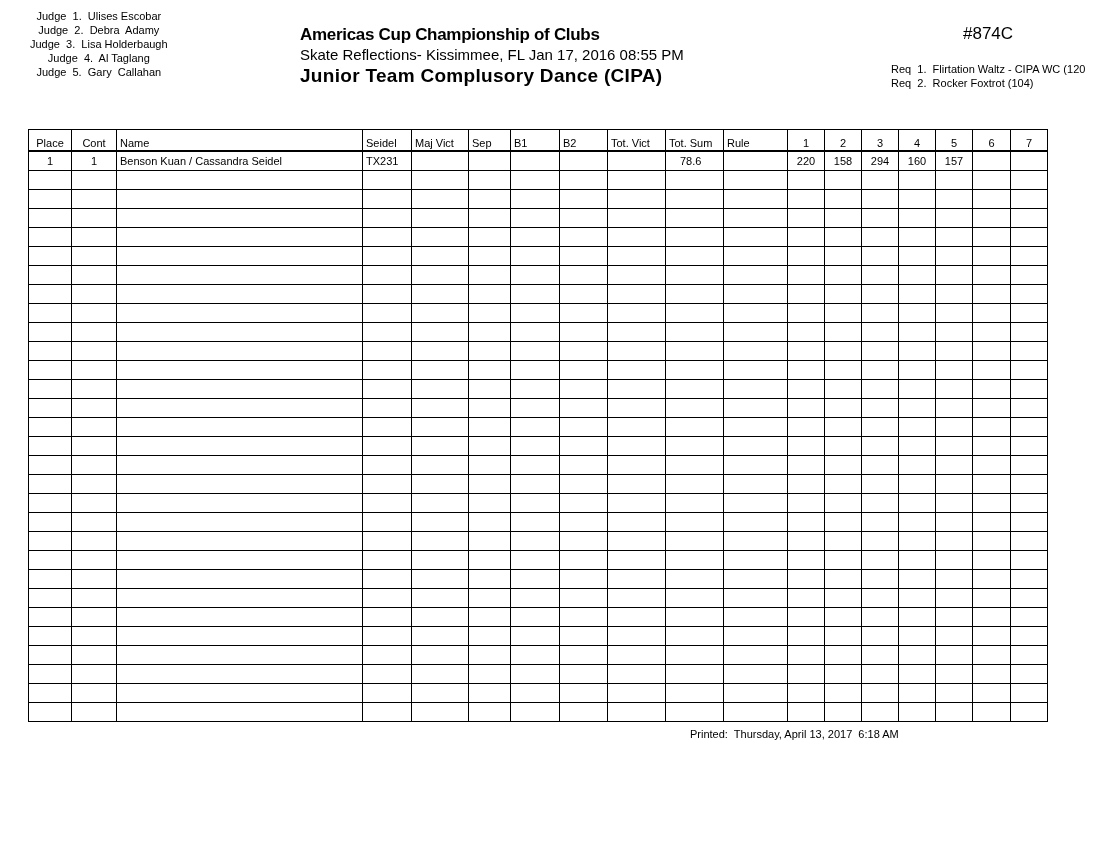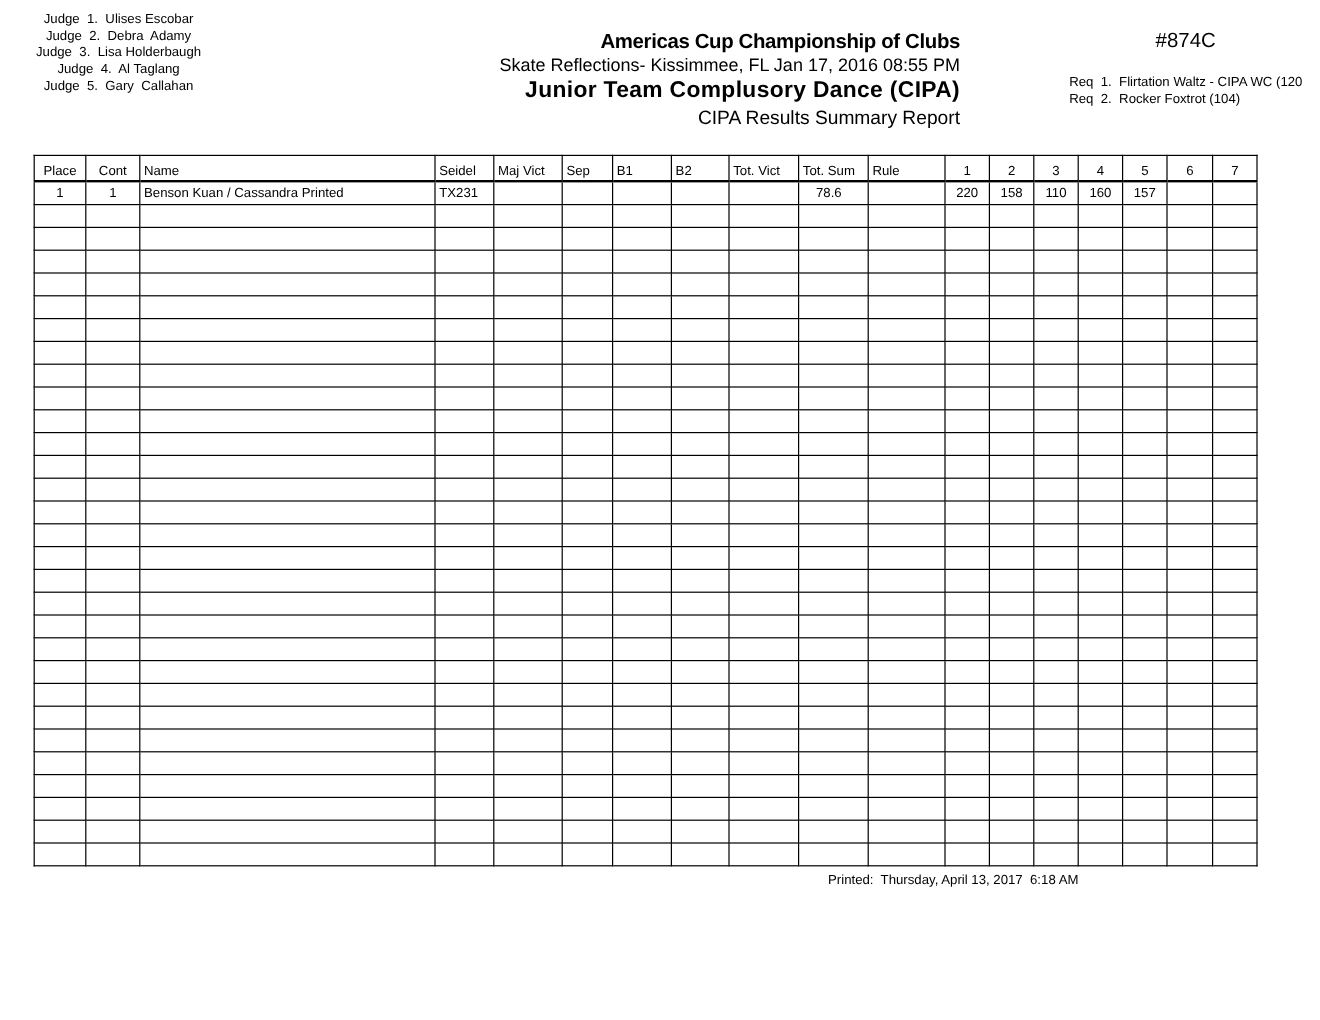--- a/index.html
+++ b/index.html
@@ -1,19 +1,19 @@
 <!DOCTYPE html>
 <html><head>
 <meta charset="utf-8">
 <style>
   html, body { margin:0; padding:0; background:#ffffff; }
   body { width:1100px; height:850px; position:relative; overflow:hidden; font-family:"Liberation Sans", sans-serif; color:#000; }
   .judges { position:absolute; left:30px; top:9px; font-size:11px; line-height:14px;text-align:center; }
   .judges div { white-space:pre; }
-  .center { position:absolute; left:300px; width:500px; top:24px; text-align:right; }
+  .center { position:absolute; left:300px; width:500px; top:24px; text-align:left; }
   .t1 { font-size:17px; font-weight:bold; line-height:22px; letter-spacing:-0.3px; }
   .t2 { font-size:15px; line-height:18px; }
   .t3 { font-size:19px; font-weight:bold; line-height:24px; letter-spacing:0.3px; }
   .t4 { font-size:16px; line-height:21px; }
   .right-id { position:absolute; left:963px; top:24px; font-size:17px; font-weight:normal; }
   .reqs { position:absolute; left:891px; top:44px; font-size:11px; line-height:14px; white-space:nowrap;margin-top:18px; }
   .reqs div { white-space:pre; }
   table.grid { position:absolute; left:28px; top:129px; border-collapse:collapse; table-layout:fixed; font-size:11px; }
   table.grid td, table.grid th { border:1px solid #000; height:18px; padding:0 3px; white-space:nowrap; overflow:hidden; font-weight:normal; }
   table.grid th { height:19px; vertical-align:bottom; padding-bottom:1px; text-align:left; border-bottom:2px solid #000; }
@@ -28,21 +28,20 @@
   <div>Judge  2.  Debra  Adamy</div>
   <div>Judge  3.  Lisa Holderbaugh</div>
   <div>Judge  4.  Al Taglang</div>
   <div>Judge  5.  Gary  Callahan</div>
 </div>
 
 <div class="center">
   <div class="t1">Americas Cup Championship of Clubs</div>
   <div class="t2">Skate Reflections- Kissimmee, FL  Jan 17, 2016  08:55 PM</div>
   <div class="t3">Junior Team Complusory Dance (CIPA)</div>
-  <div class="t4">CIPA Results Summary Report</div>
 </div>
 
 <div class="right-id">#874C</div>
 <div class="reqs">
   <div>Req  1.  Flirtation Waltz - CIPA WC (120</div>
   <div>Req  2.  Rocker Foxtrot (104)</div>
 </div>
 
 <table class="grid">
   <colgroup>
@@ -84,32 +83,32 @@
         <th class="c">4</th>
         <th class="c">5</th>
         <th class="c">6</th>
         <th class="c">7</th>
       </tr>
   </thead>
   <tbody id="tbody">
       <tr>
         <td class="c">1</td>
         <td class="c">1</td>
-        <td>Benson Kuan / Cassandra Printed</td>
+        <td>Benson Kuan / Cassandra Seidel</td>
         <td>TX231</td>
         <td></td>
         <td></td>
         <td></td>
         <td></td>
         <td></td>
         <td style="padding-left: 14px;">78.6</td>
         <td></td>
         <td class="c">220</td>
         <td class="c">158</td>
-        <td class="c">110</td>
+        <td class="c">294</td>
         <td class="c">160</td>
         <td class="c">157</td>
         <td class="c"></td>
         <td class="c"></td>
       </tr>
       <tr>
         <td class="c"></td>
         <td class="c"></td>
         <td></td>
         <td></td>

